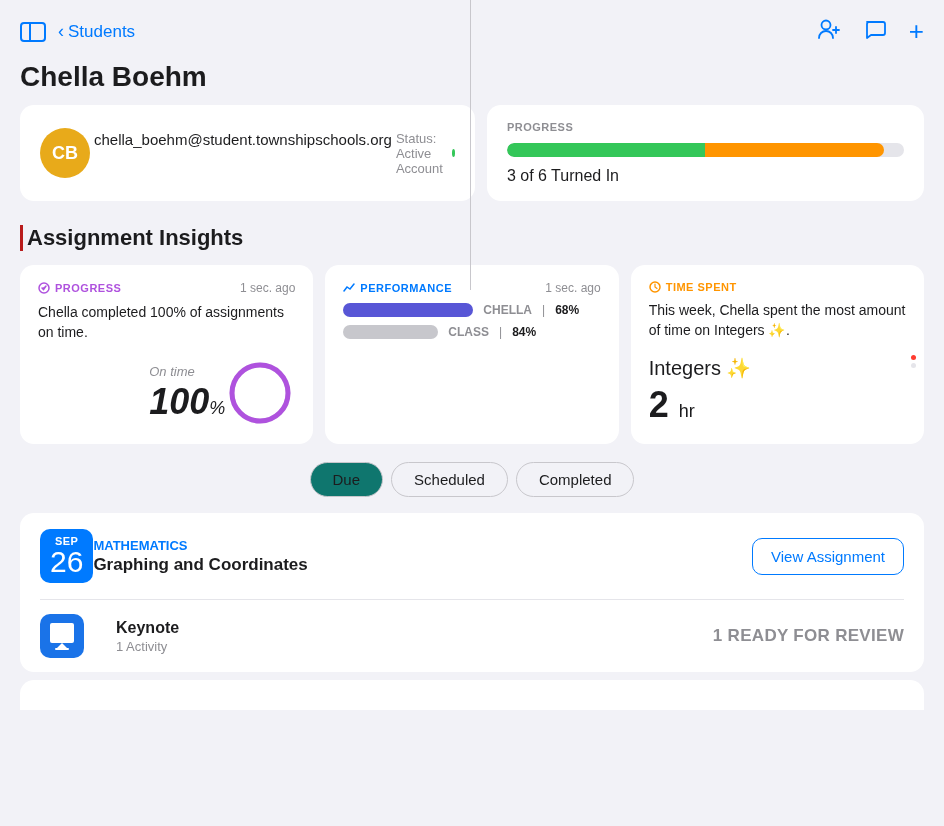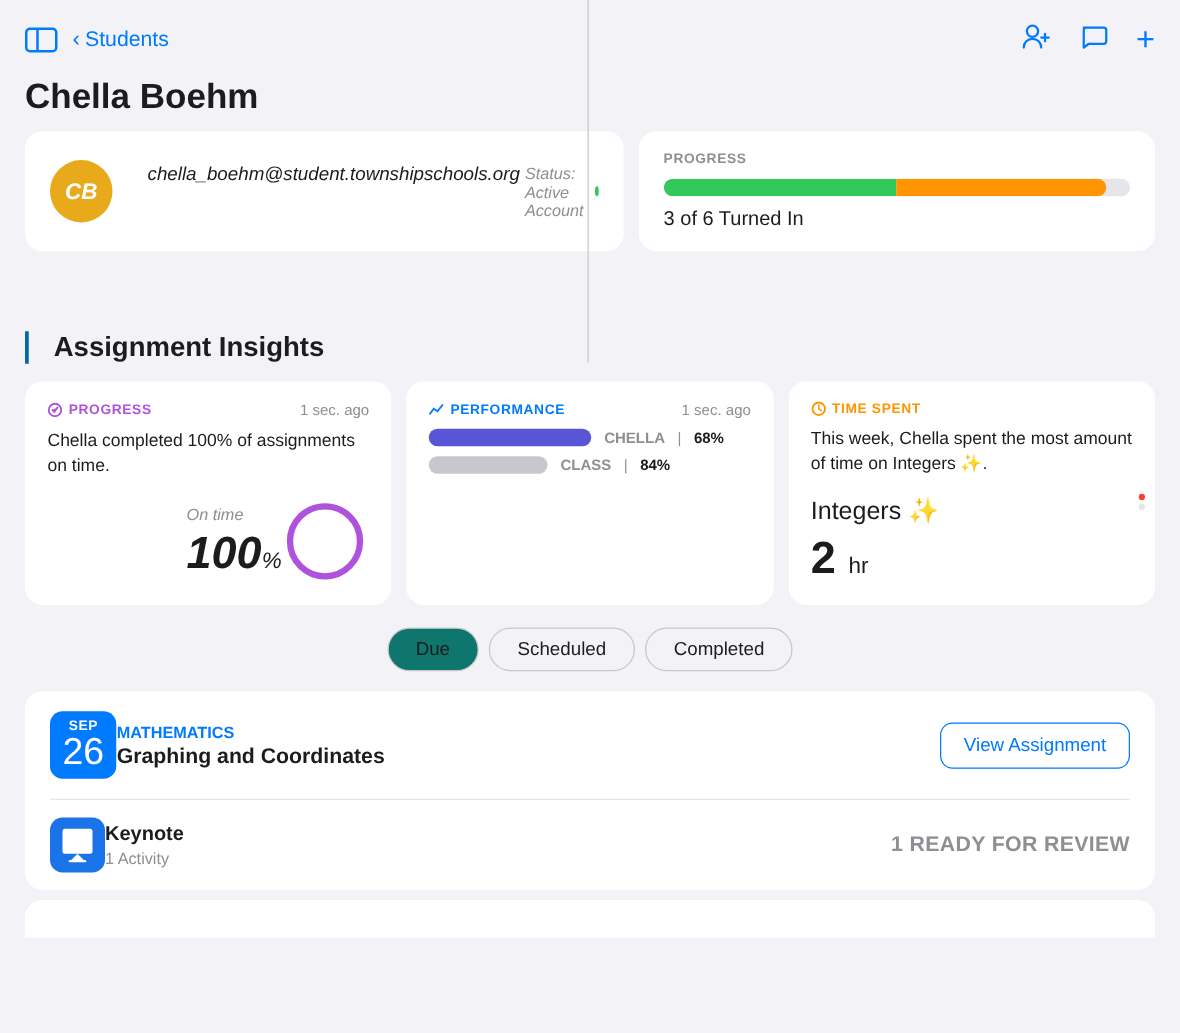--- a/index.html
+++ b/index.html
@@ -76,22 +76,21 @@
       gap: 12px;
       padding: 0 20px 16px 20px;
     }
     .profile-card {
       flex: 1;
       background: #fff;
       border-radius: 14px;
       padding: 18px 20px;
       display: flex;
       align-items: center;
-      gap: 28px;
-      font-style: italic;
+      gap: 4px;
     }
     .avatar {
       width: 50px;
       height: 50px;
       border-radius: 50%;
       background: #e8aa1a;
       display: flex;
       align-items: center;
       justify-content: center;
       font-size: 18px;
@@ -360,21 +359,21 @@
     
     .activity-divider {
       height: 1px;
       background: #e5e5ea;
       margin: 0 20px;
     }
     .activity-row {
       display: flex;
       align-items: center;
       padding: 14px 20px;
-      gap: 0;
+      gap: 32px;
     }
     .activity-icon {
       width: 44px;
       height: 44px;
       border-radius: 10px;
       background: #1a73e8;
       display: flex;
       align-items: center;
       justify-content: center;
       flex-shrink: 0;
@@ -479,21 +478,21 @@
       <div class="progress-label">PROGRESS</div>
       <div class="progress-bar-container">
         <div class="progress-green" style="width:50%"></div>
         <div class="progress-orange" style="width:45%"></div>
       </div>
       <div class="progress-text">3 of 6 Turned In</div>
     </div>
   </div>
 
   <div style="padding: 8px 20px 14px 20px;">
-    <div style="border-left: 3px solid #0369a1; padding-left: 20px; margin-top: 40px;">
+    <div style="border-left: 3px solid #b91c1c; padding-left: 4px;">
       <span class="page-title" style="padding:0;font-size:22px;">Assignment Insights</span>
     </div>
   </div>
 
   <div class="insights-row">
 
     <div class="insight-card">
       <div class="insight-card-header">
         <div class="insight-badge badge-progress">
           <svg width="12" height="12" viewBox="0 0 12 12" fill="#af52de">

